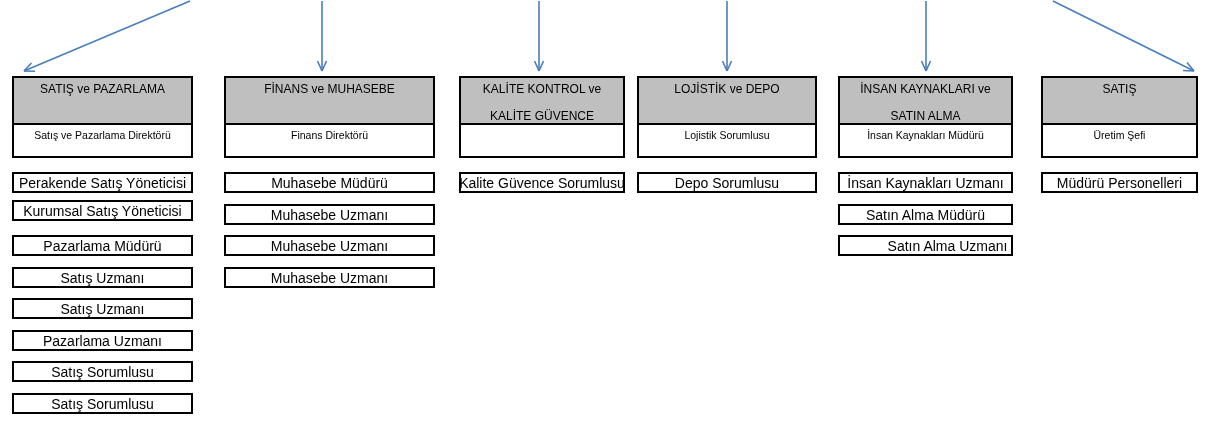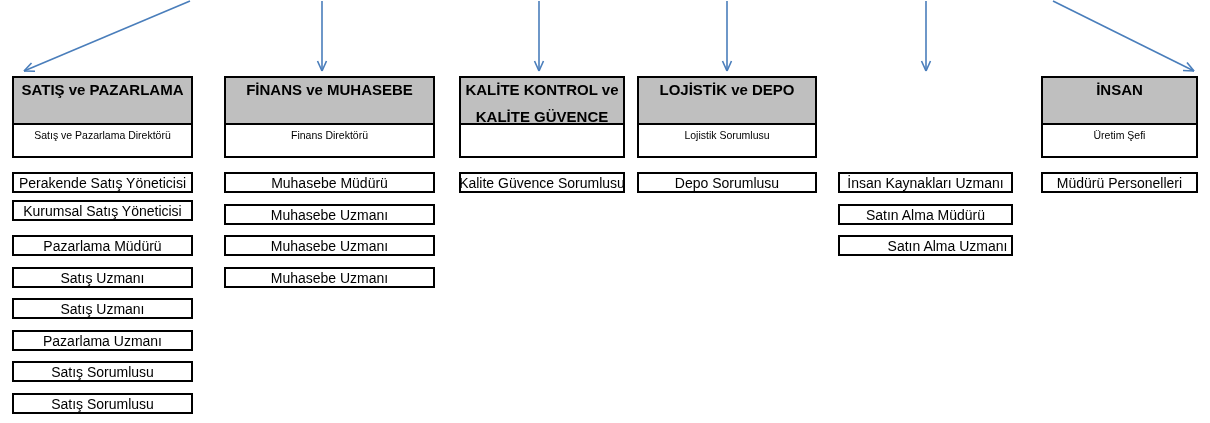--- a/index.html
+++ b/index.html
@@ -47,22 +47,22 @@
   .dept-head-title {
     background: #bfbfbf;
     border-bottom: 2.5px solid #000000;
     box-sizing: border-box;
     height: 47px;
     display: flex;
     flex-direction: column;
     align-items: center;
     justify-content: flex-start;
     padding-top: 5px;
-    font-weight: bold;
-    font-size: 15px;
+    font-weight: normal;
+    font-size: 12px;
     line-height: 13px;
     color: #000000;
     text-align: center;
     overflow: hidden;
   }
   .dept-head-title .line2 {
     margin-top: 14px;
   }
   .dept-head-title.single {
     justify-content: flex-start;
@@ -205,34 +205,41 @@
           <div class="dept-head-title single">
             <div>LOJİSTİK ve DEPO</div>
           </div>
           <div class="dept-head-role">Lojistik Sorumlusu</div>
         </div>
         <div class="role-box" style="top: 172px;">
           <span>Depo Sorumlusu</span>
         </div>
       </div>
       <div class="column" style="left: 838px; width: 175px;">
+        <div class="dept-head-box" style="top: 76px; height: 82px;">
+          <div class="dept-head-title">
+            <div>İNSAN KAYNAKLARI ve</div>
+            <div class="line2">SATIN ALMA</div>
+          </div>
+          <div class="dept-head-role">İnsan Kaynakları Müdürü</div>
+        </div>
         <div class="role-box" style="top: 172px;">
           <span>İnsan Kaynakları Uzmanı</span>
         </div>
         <div class="role-box" style="top: 204px;">
           <span>Satın Alma Müdürü</span>
         </div>
         <div class="role-box" style="top: 235px; padding-left: 44px;">
           <span>Satın Alma Uzmanı</span>
         </div>
       </div>
       <div class="column" style="left: 1041px; width: 157px;">
         <div class="dept-head-box" style="top: 76px; height: 82px;">
           <div class="dept-head-title single">
-            <div>İNSAN</div>
+            <div>SATIŞ</div>
           </div>
           <div class="dept-head-role">Üretim Şefi</div>
         </div>
         <div class="role-box" style="top: 172px;">
           <span>Müdürü Personelleri</span>
         </div>
       </div>
     </div>
 
 </div>

